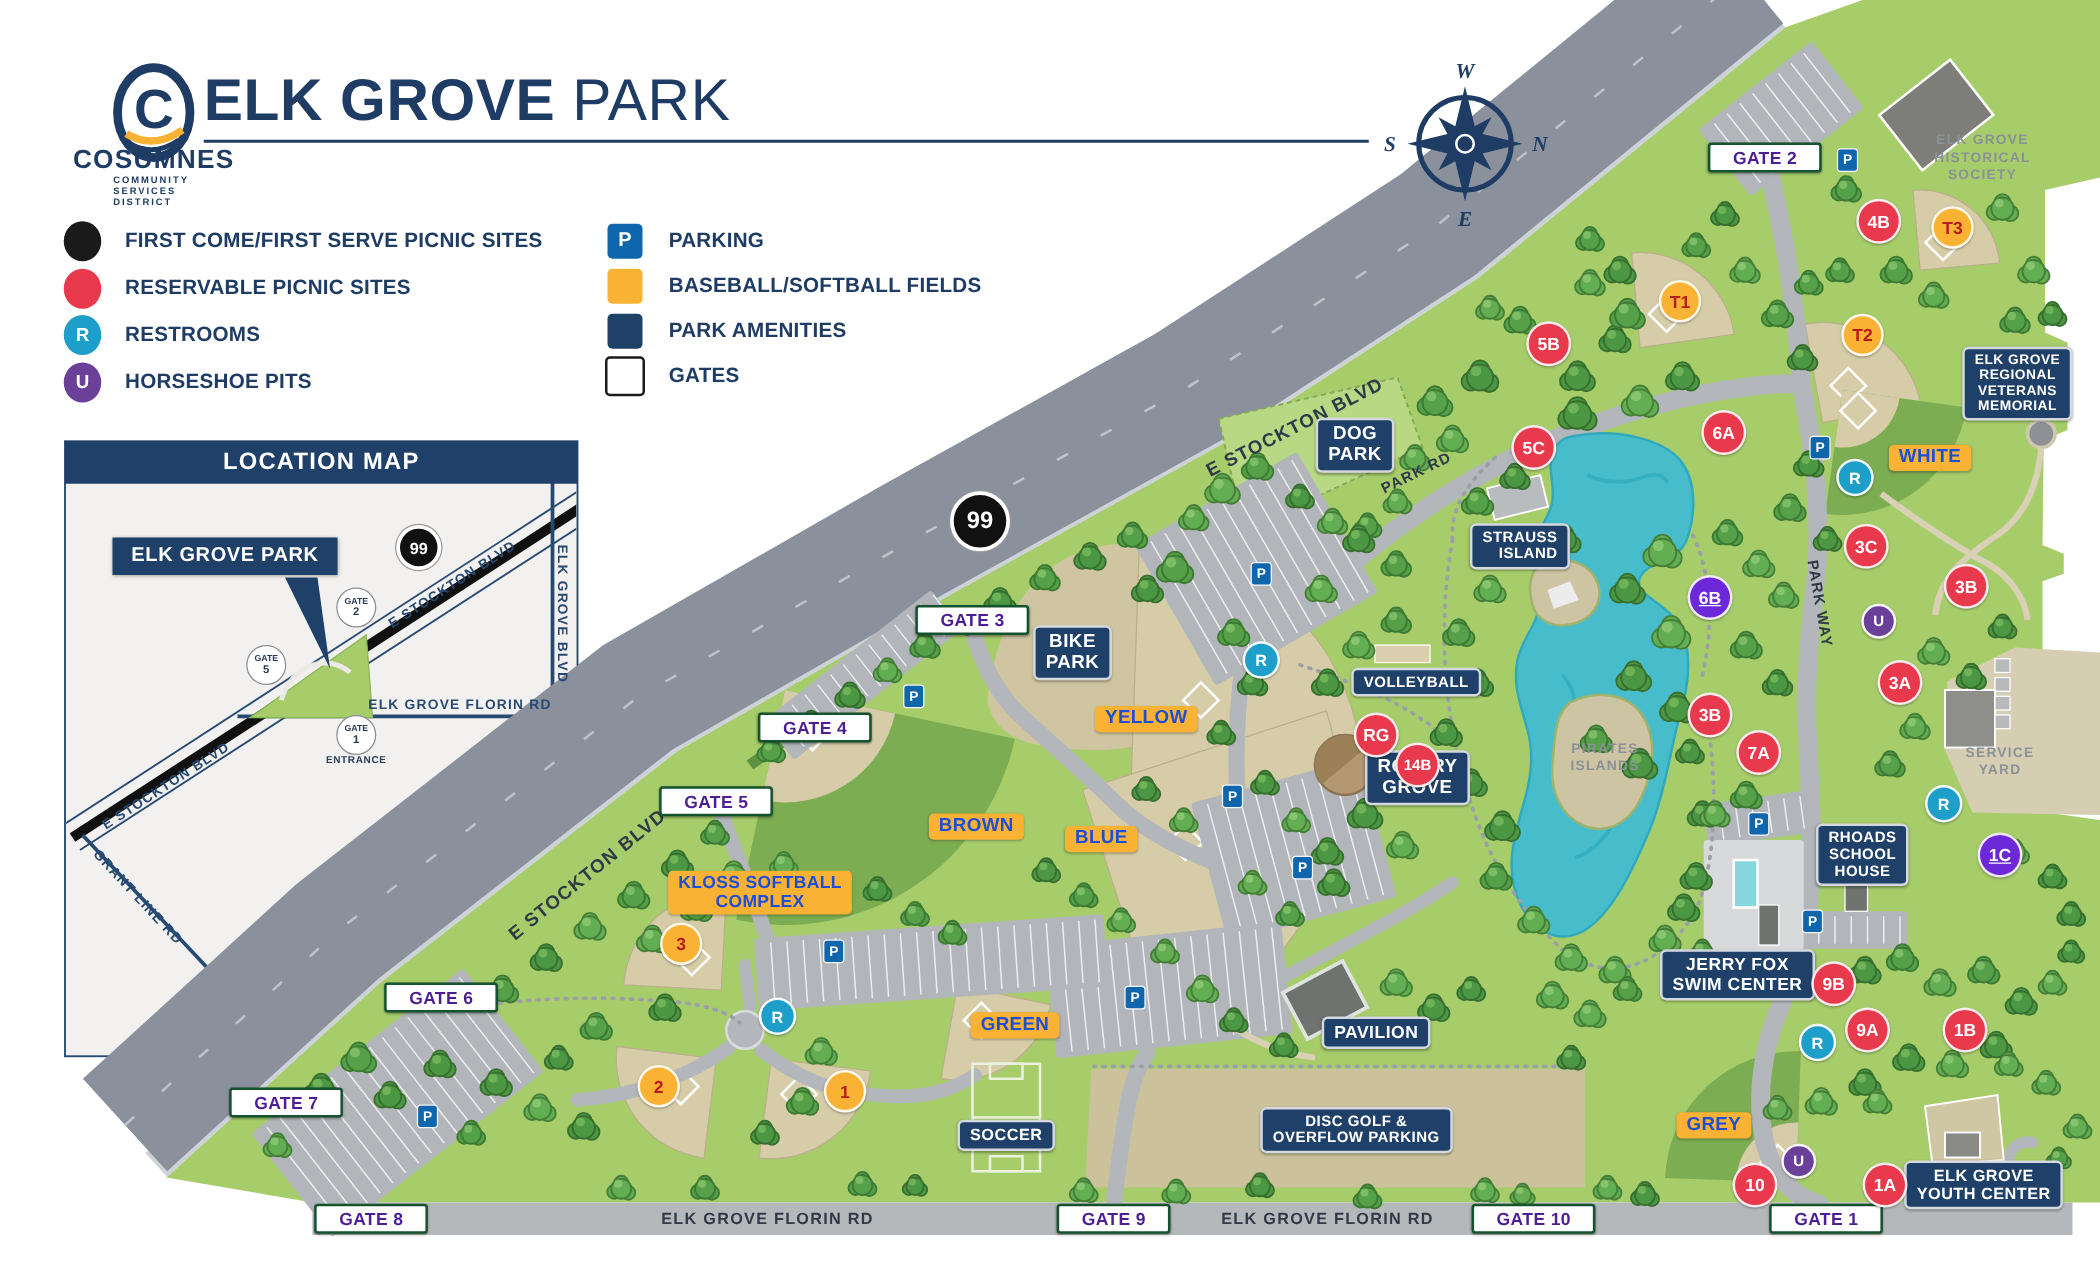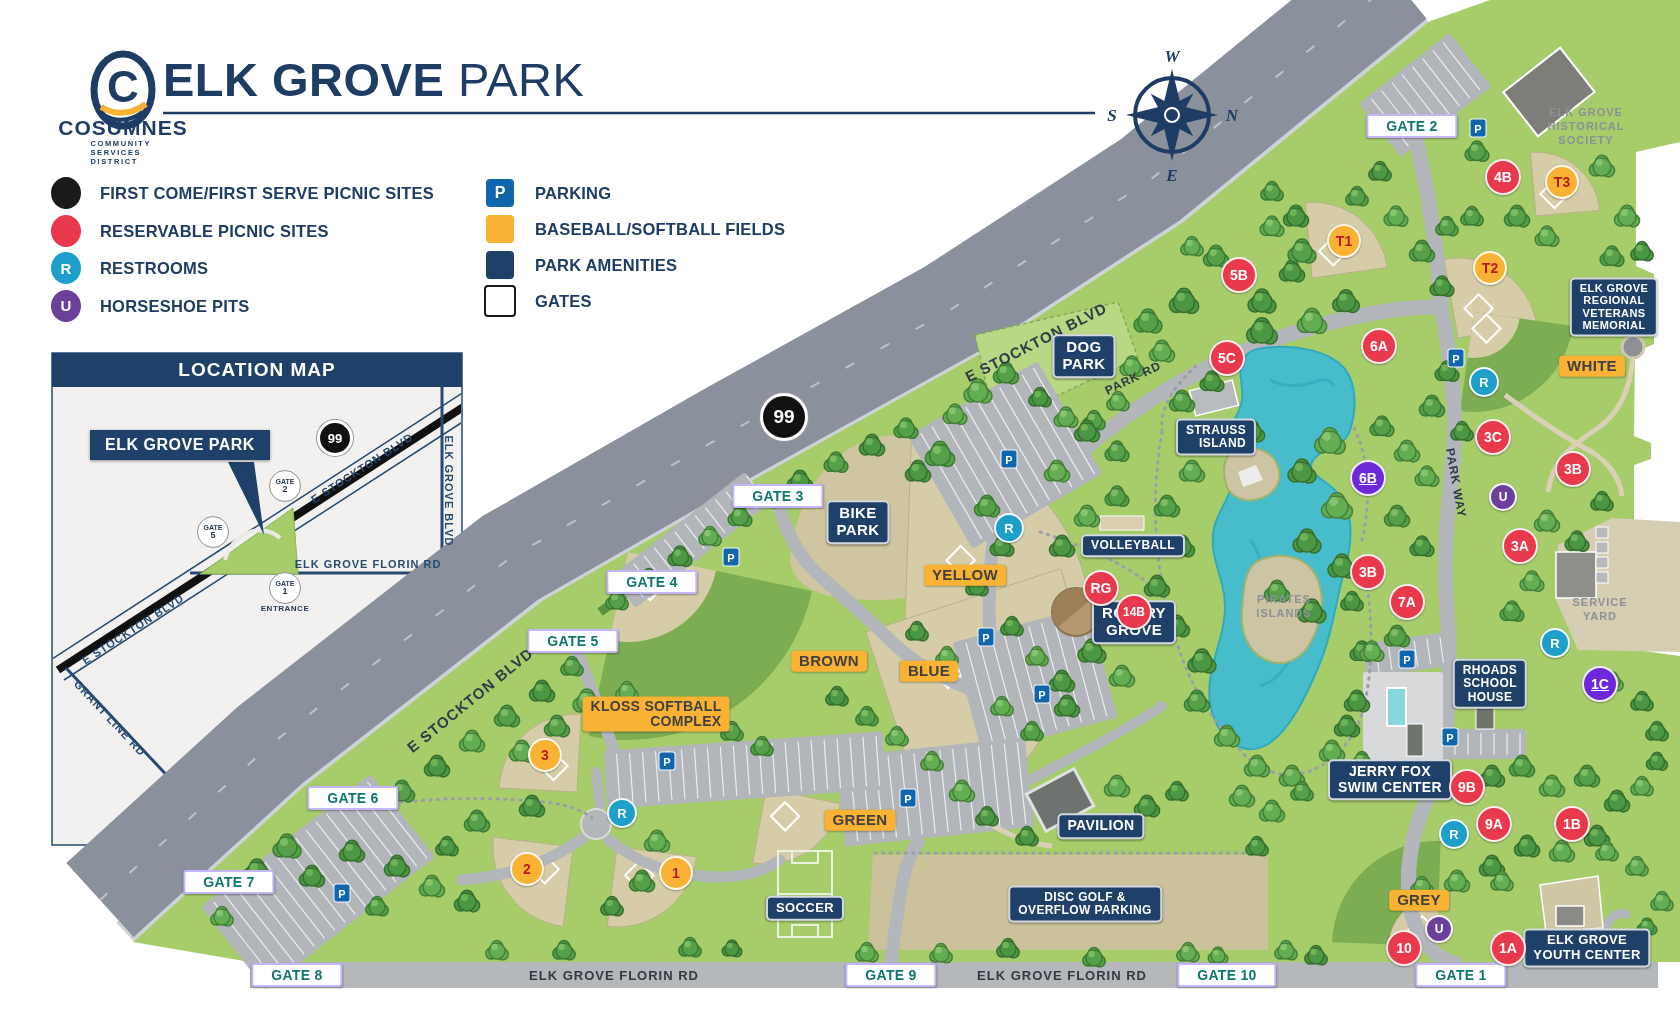--- a/index.html
+++ b/index.html
@@ -9,26 +9,26 @@
   .abs{position:absolute;transform:translate(-50%,-50%);white-space:nowrap;}
   
   .org{color:#1e3c64;font-weight:bold;letter-spacing:1px;}
   .title-bold{color:#1e3c64;font-weight:800;}
   .title-light{color:#1e3c64;font-weight:400;}
   
   .leg-label{color:#1e3c64;font-weight:700;font-size:16.5px;letter-spacing:.2px;}
   .cir{border-radius:50%;display:flex;align-items:center;justify-content:center;color:#fff;font-weight:bold;}
   .sq{border-radius:4px;display:flex;align-items:center;justify-content:center;color:#fff;font-weight:bold;}
   
-  .gate-box{background:#fff;border:2px solid #c4b5fd;border-radius:3px;color:#0f766e;
+  .gate-box{background:#fff;border:2px solid #14532d;border-radius:3px;color:#4c1d95;
     font-weight:800;font-size:14px;padding:2px 18px;letter-spacing:.3px;box-shadow:0 1px 2px rgba(0,0,0,.35);}
   .navy-box{background:#1f4068;border:2px solid rgba(245,245,245,.85);border-radius:5px;color:#fff;
     font-weight:800;text-align:center;line-height:1.12;padding:3px 8px;letter-spacing:.4px;box-shadow:0 1px 2px rgba(0,0,0,.3);}
-  .yellow-box{background:#f9b233;border-radius:4px;color:#404040;font-weight:800;text-align:right;
-    line-height:1.1;padding:2px 8px;font-size:15px;letter-spacing:.3px;box-shadow:0 1px 2px rgba(0,0,0,.25);margin-left:48px;}
+  .yellow-box{background:#f9b233;border-radius:4px;color:#1d4ed8;font-weight:800;text-align:center;
+    line-height:1.1;padding:2px 8px;font-size:15px;letter-spacing:.3px;box-shadow:0 1px 2px rgba(0,0,0,.25);}
   .mk{border-radius:50%;display:flex;align-items:center;justify-content:center;font-weight:800;color:#fff;
     box-shadow:0 1px 2px rgba(0,0,0,.3);}
   .mk.red{background:#e9394c;border:2px solid rgba(255,255,255,.9);}
   .mk.black{background:#6d28d9;border:2px solid rgba(255,255,255,.9);text-decoration:underline;}
   .mk.ycir{background:#f9b233;border:2px solid rgba(255,255,255,.9);color:#b91c1c;}
   .mk.rr{background:#1e9fc9;border:2px solid rgba(255,255,255,.95);}
   .mk.uu{background:#6a4099;border:2px solid rgba(255,255,255,.95);}
   .pbox{background:#1066ad;border:1.5px solid rgba(255,255,255,.95);border-radius:3px;color:#fff;
     font-weight:800;font-size:11px;display:flex;align-items:center;justify-content:center;width:15px;height:17px;}
   .roadlbl{color:#2f3a46;font-weight:800;letter-spacing:1px;}

